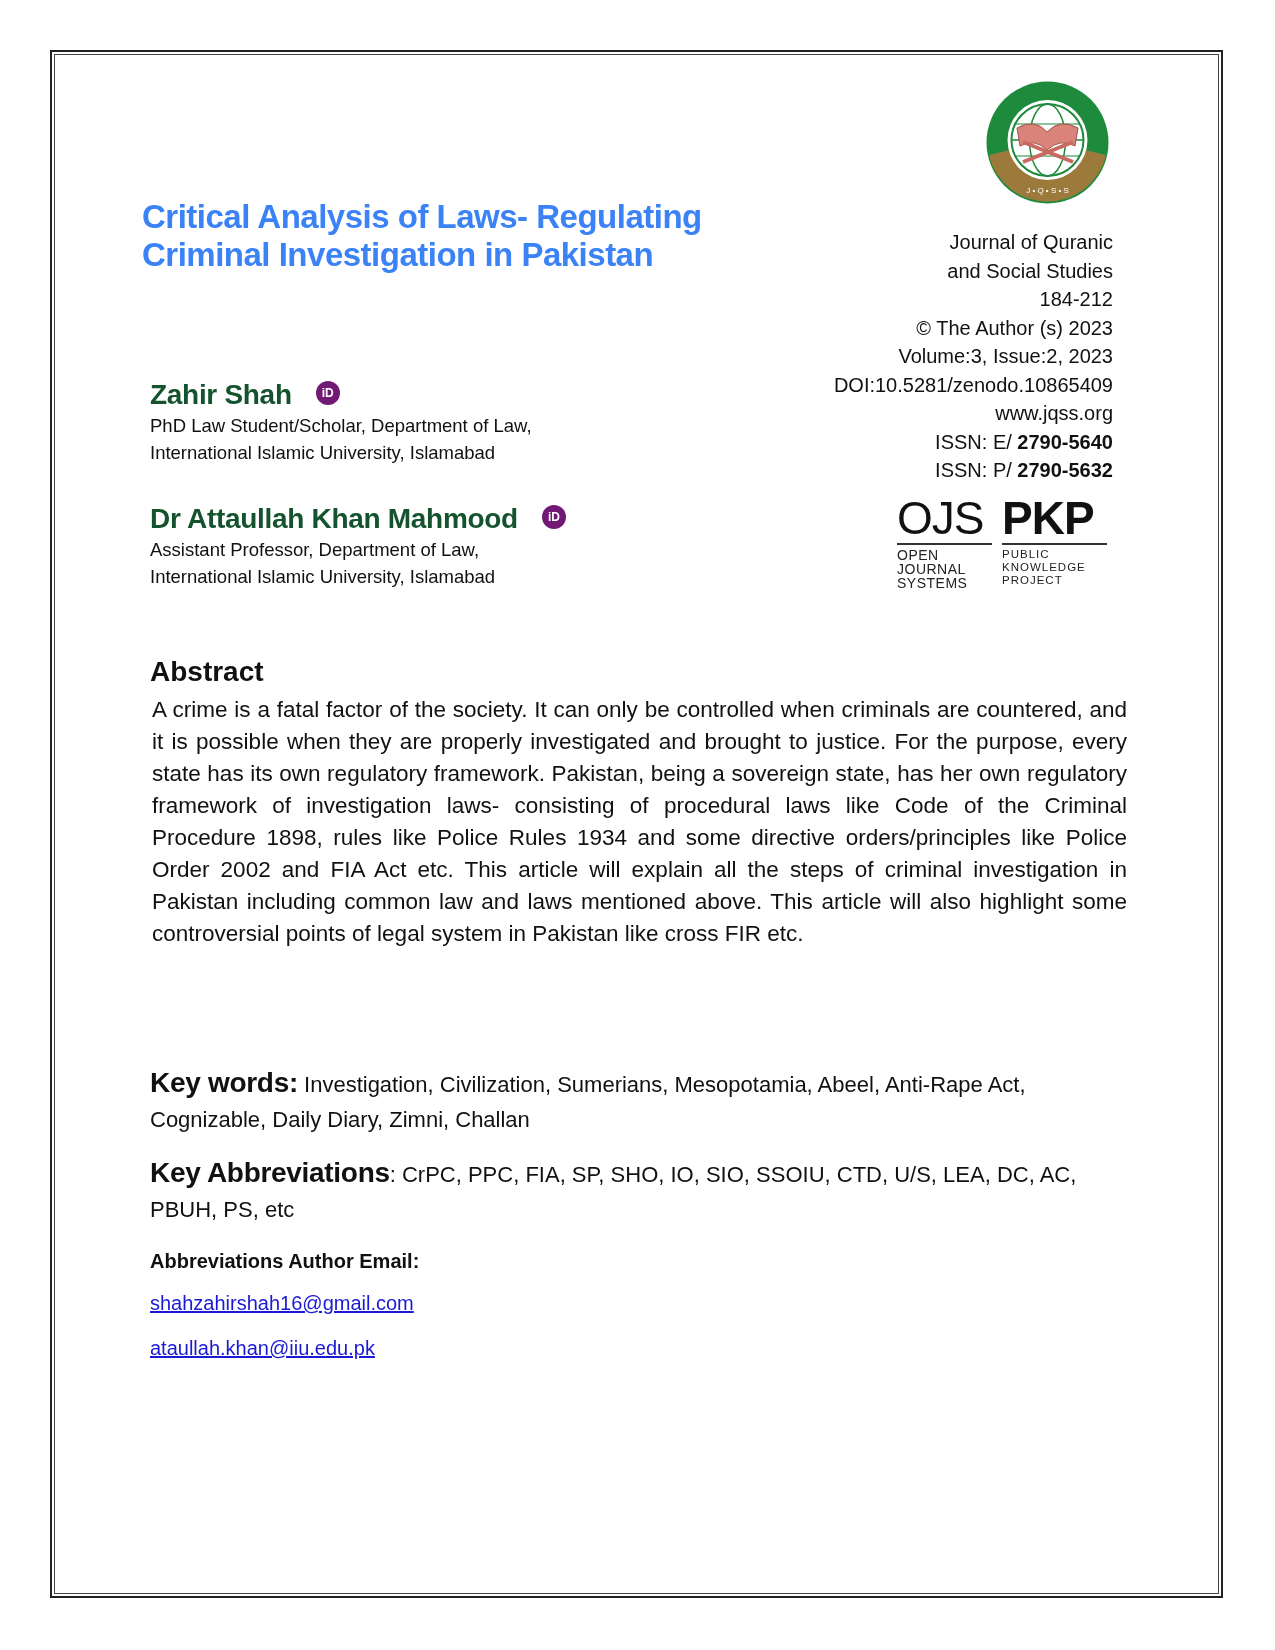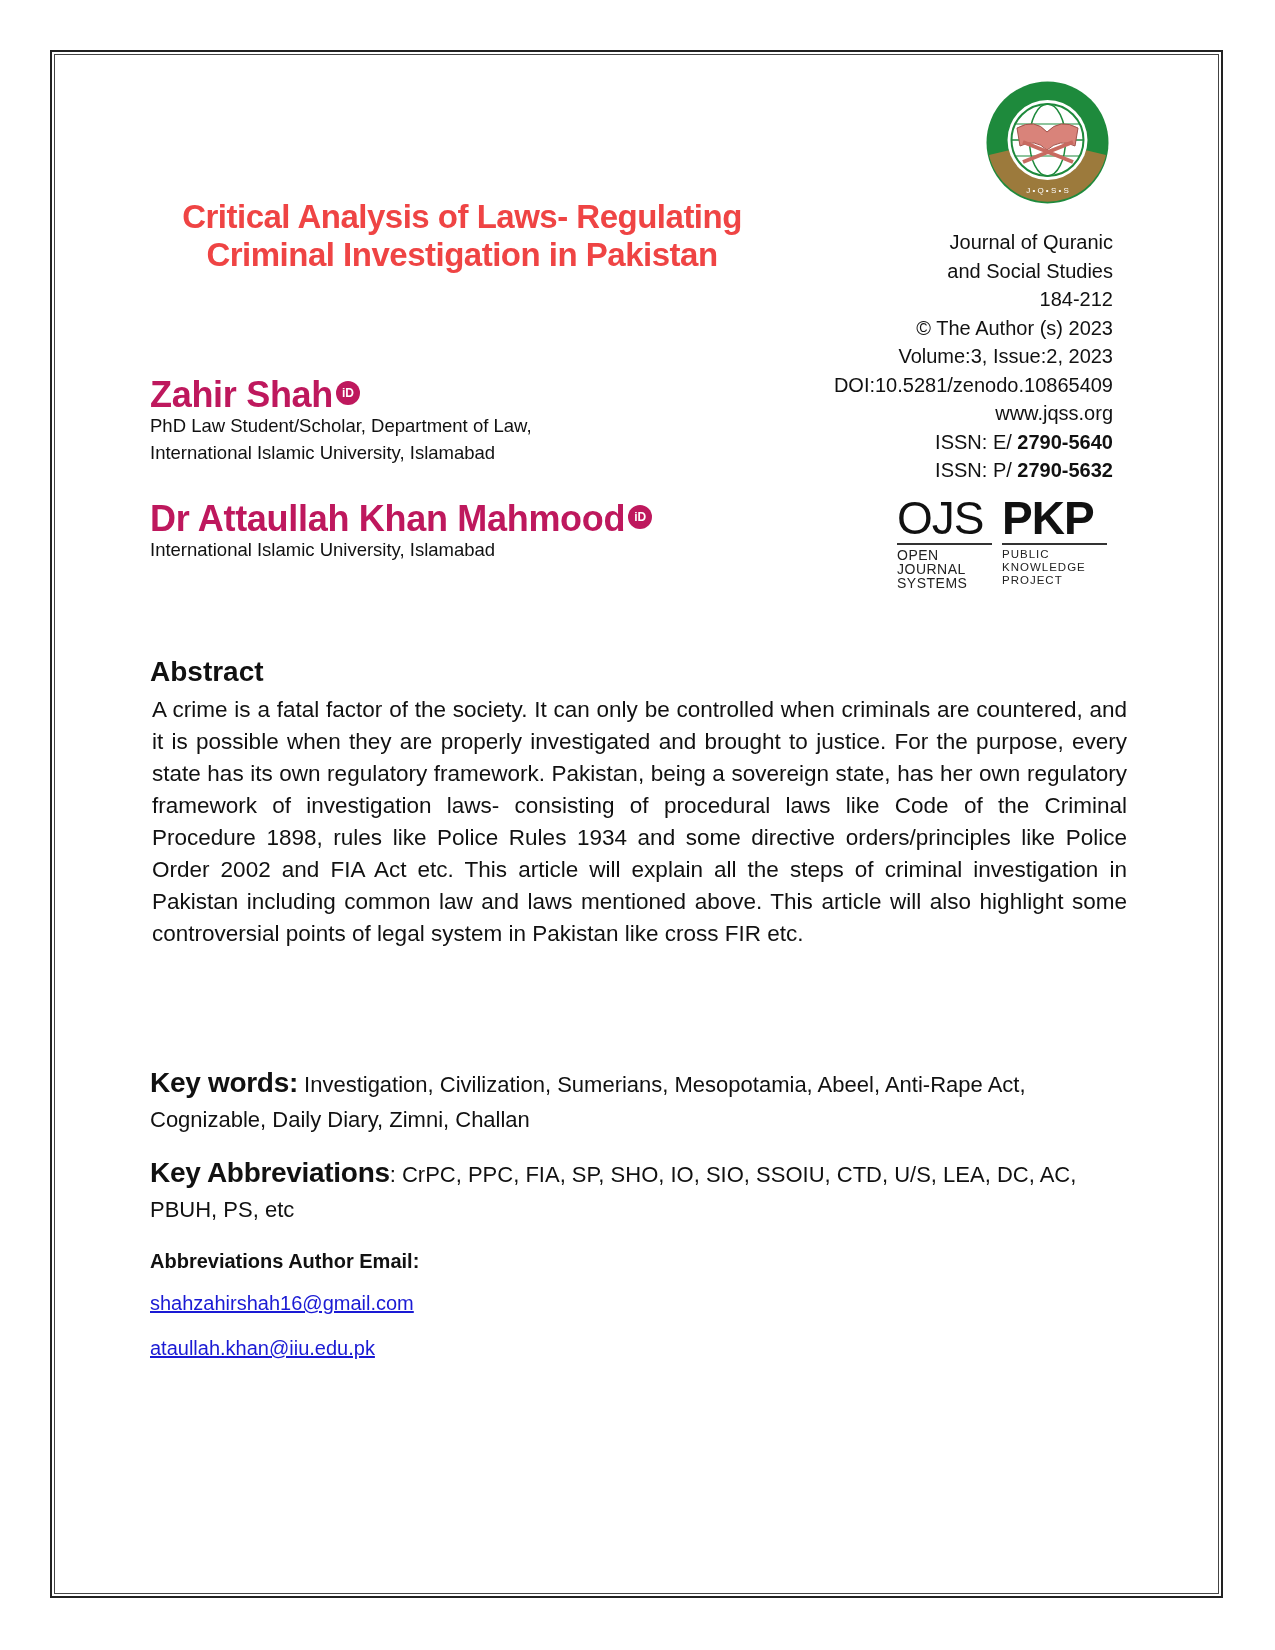--- a/index.html
+++ b/index.html
@@ -4,21 +4,21 @@
 <style>
   html, body { margin: 0; padding: 0; background: #ffffff; }
   body { width: 1275px; height: 1650px; position: relative; overflow: hidden;
          font-family: "Liberation Sans", "DejaVu Sans", sans-serif; color: #111; }
   .frame-outer { position: absolute; left: 50px; top: 50px; width: 1173px; height: 1548px;
                  border: 2px solid #222; box-sizing: border-box; }
   .frame-inner { position: absolute; left: 54px; top: 54px; width: 1165px; height: 1540px;
                  border: 1px solid #444; box-sizing: border-box; }
 
   .title { position: absolute; left: 142px; top: 198px; width: 640px;
-           font-size: 33px; line-height: 38px; font-weight: bold; letter-spacing: -0.5px; color: #ef4444; margin: 0; text-align: center; }
+           font-size: 33px; line-height: 38px; font-weight: bold; letter-spacing: -0.5px; color: #3b82f6; margin: 0; }
 
   .logo { position: absolute; left: 985px; top: 80px; width: 125px; height: 125px; }
 
   .meta { position: absolute; right: 162px; top: 228px; text-align: right;
           font-size: 20px; line-height: 28.5px; color: #111; }
   .meta div { white-space: nowrap; }
   .meta a { color: #111; }
   .meta b { font-weight: bold; }
 
   .ojs-pkp { position: absolute; left: 897px; top: 495px; width: 220px; height: 100px; }
@@ -26,24 +26,24 @@
   .ojs { left: 0; }
   .pkp { left: 105px; }
   .ojs .big, .pkp .big { font-size: 46px; line-height: 46px; letter-spacing: -1px; color: #111; }
   .ojs .rule, .pkp .rule { height: 2px; background: #333; margin: 2px 0 3px 0; }
   .ojs .rule { width: 95px; }
   .pkp .rule { width: 105px; }
   .ojs .small { font-size: 14px; line-height: 14px; letter-spacing: 0.5px; color: #222; }
   .pkp .small { font-size: 11.5px; line-height: 13px; letter-spacing: 1px; color: #222; }
 
   .author { position: absolute; left: 150px; }
-  .author .name { font-size: 36px; font-weight: bold; line-height: 34px; letter-spacing: -0.3px; color: #be185d; display: inline-block; vertical-align: middle; }
-  .author .orcid { display: inline-block; width: 24px; height: 24px; border-radius: 50%; background: #be185d;
+  .author .name { font-size: 28px; font-weight: bold; line-height: 34px; letter-spacing: -0.3px; color: #14532d; display: inline-block; vertical-align: middle; }
+  .author .orcid { display: inline-block; width: 24px; height: 24px; border-radius: 50%; background: #701a75;
                    color: #fff; font-size: 12px; font-weight: bold; text-align: center; line-height: 24px;
-                   vertical-align: middle; margin-left: 3px; margin-top: -4px; }
+                   vertical-align: middle; margin-left: 24px; margin-top: -4px; }
   .author .aff { font-size: 18.5px; line-height: 27px; color: #111; }
   .author1 { top: 378px; }
   .author2 { top: 502px; }
 
   .abs-heading { position: absolute; left: 150px; top: 655px; font-size: 28px; font-weight: bold; color: #111; margin: 0; line-height: 34px; }
   .abs-body { position: absolute; left: 150px; top: 692px; width: 975px; font-size: 22.5px; line-height: 32px;
               text-align: justify; color: #111; margin: 2px; }
 
   .kw { position: absolute; left: 150px; width: 975px; font-size: 22px; line-height: 35px; color: #111; }
   .kw .lbl { font-size: 28px; font-weight: bold; letter-spacing: -0.3px; }
@@ -112,20 +112,21 @@
 </div>
 
 <div class="author author1">
   <span class="name">Zahir Shah</span><span class="orcid">iD</span>
   <div class="aff">PhD Law Student/Scholar, Department of Law,</div>
   <div class="aff">International Islamic University, Islamabad</div>
 </div>
 
 <div class="author author2">
   <span class="name">Dr Attaullah Khan Mahmood</span><span class="orcid">iD</span>
+  <div class="aff">Assistant Professor, Department of Law,</div>
   <div class="aff">International Islamic University, Islamabad</div>
 </div>
 
 <h2 class="abs-heading">Abstract</h2>
 <p class="abs-body">A crime is a fatal factor of the society. It can only be controlled when criminals are countered, and it is possible when they are properly investigated and brought to justice. For the purpose, every state has its own regulatory framework. Pakistan, being a sovereign state, has her own regulatory framework of investigation laws- consisting of procedural laws like Code of the Criminal Procedure 1898, rules like Police Rules 1934 and some directive orders/principles like Police Order 2002 and FIA Act etc. This article will explain all the steps of criminal investigation in Pakistan including common law and laws mentioned above. This article will also highlight some controversial points of legal system in Pakistan like cross FIR etc.</p>
 
 <div class="kw kw1">
   <span class="lbl">Key words:</span><span> Investigation, Civilization, Sumerians, Mesopotamia, Abeel, Anti-Rape Act, Cognizable, Daily Diary, Zimni, Challan</span>
 </div>
 

